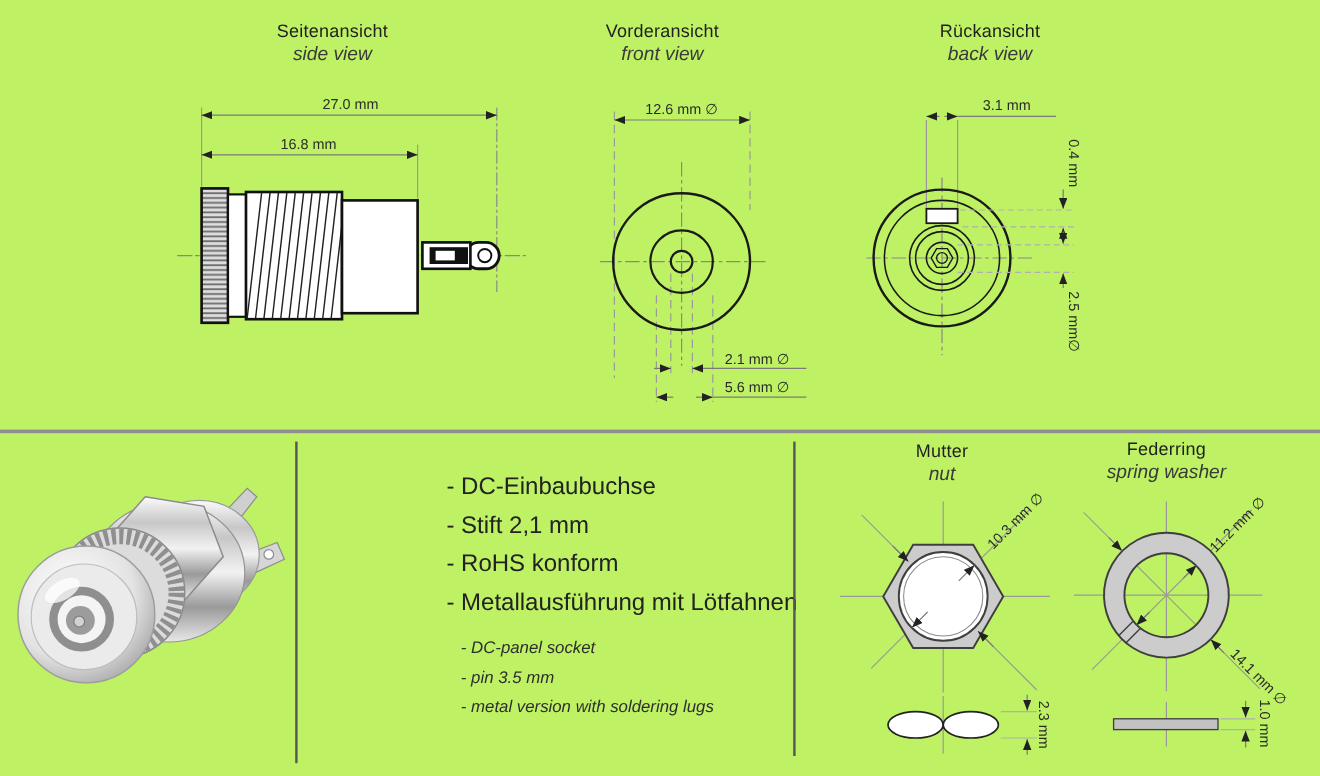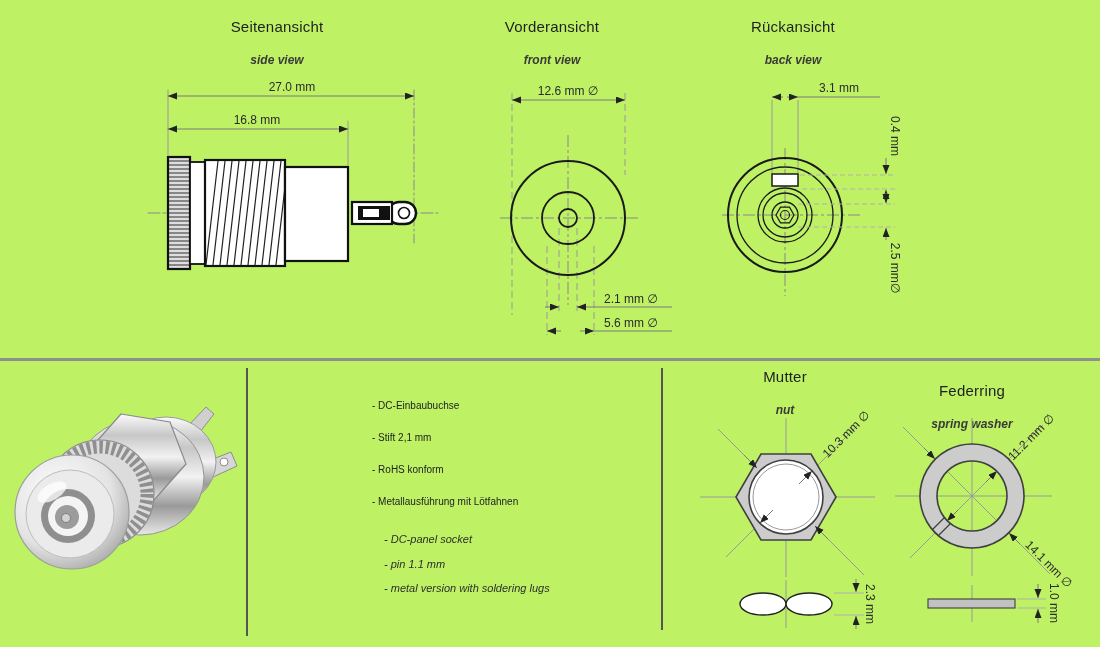--- a/index.html
+++ b/index.html
@@ -1,62 +1,62 @@
 <!DOCTYPE html>
 <html><head>
 <meta charset="utf-8">
 <style>
   html,body{margin:0;padding:0;background:#fff;}
   .page{position:relative;width:1100px;height:647px;background:#bef264;overflow:hidden;
         font-family:"Liberation Sans","DejaVu Sans",sans-serif;color:#1a1a1a;}
   .abs{position:absolute;}
   .vtitle{text-align:center;}
   .vtitle .t{font-size:15px;color:#1f1f1f;letter-spacing:.2px;}
-  .vtitle .s{font-size:12px;font-style:italic;color:#3a3a3a;margin-top:18px;font-weight:bold;}
-  .feat-de div{font-size:10px;color:#222;height:32px;line-height:32px;white-space:nowrap;}
-  .feat-en div{font-size:11px;font-style:italic;color:#2e2e2e;height:24.5px;line-height:24.5px;white-space:nowrap;}
+  .vtitle .s{font-size:16px;font-style:italic;color:#3a3a3a;margin-top:2px;}
+  .feat-de div{font-size:20px;color:#222;height:32px;line-height:32px;white-space:nowrap;}
+  .feat-en div{font-size:14px;font-style:italic;color:#2e2e2e;height:24.5px;line-height:24.5px;white-space:nowrap;}
   .divider-h{height:3px;background:#8f8f8f;}
   .divider-v{width:2px;background:#565656;}
   svg text{font-family:"Liberation Sans","DejaVu Sans",sans-serif;font-size:12px;fill:#2b2b2b;}
 </style>
 </head>
 <body>
 
 <div class="page">
 
   <div class="abs vtitle" style="left:197px;top:18px;width:160px;">
     <div class="t">Seitenansicht</div>
     <div class="s">side view</div>
   </div>
   <div class="abs vtitle" style="left:472px;top:18px;width:160px;">
     <div class="t">Vorderansicht</div>
     <div class="s">front view</div>
   </div>
-  <div class="abs vtitle" style="left:713px;top:18px;width:160px;">
+  <div class="abs vtitle" style="left:745px;top:18px;width:160px;">
     <div class="t">Rückansicht</div>
     <div class="s">back view</div>
   </div>
   <div class="abs vtitle" style="left:705px;top:368px;width:160px;">
     <div class="t">Mutter</div>
     <div class="s">nut</div>
   </div>
-  <div class="abs vtitle" style="left:892px;top:382px;width:160px;">
+  <div class="abs vtitle" style="left:892px;top:366px;width:160px;">
     <div class="t">Federring</div>
     <div class="s">spring washer</div>
   </div>
 
   <div class="abs feat-de" style="left:372px;top:390px;">
     <div>- DC-Einbaubuchse</div>
     <div>- Stift 2,1 mm</div>
     <div>- RoHS konform</div>
     <div>- Metallausführung mit Lötfahnen</div>
   </div>
   <div class="abs feat-en" style="left:384px;top:527px;">
     <div>- DC-panel socket</div>
-    <div>- pin 1.1 mm</div>
+    <div>- pin 3.5 mm</div>
     <div>- metal version with soldering lugs</div>
   </div>
 
   <div class="abs divider-h" style="left:0;top:358px;width:1100px;"></div>
   <div class="abs divider-v" style="left:246px;top:368px;height:268px;"></div>
   <div class="abs divider-v" style="left:661px;top:368px;height:262px;"></div>
 
   <svg class="abs" style="left:0;top:0;" width="1100" height="647" viewBox="0 0 1100 647">
     <defs>
       <marker id="aE" orient="auto" markerUnits="userSpaceOnUse" markerWidth="12" markerHeight="8" refX="9" refY="3.5">

